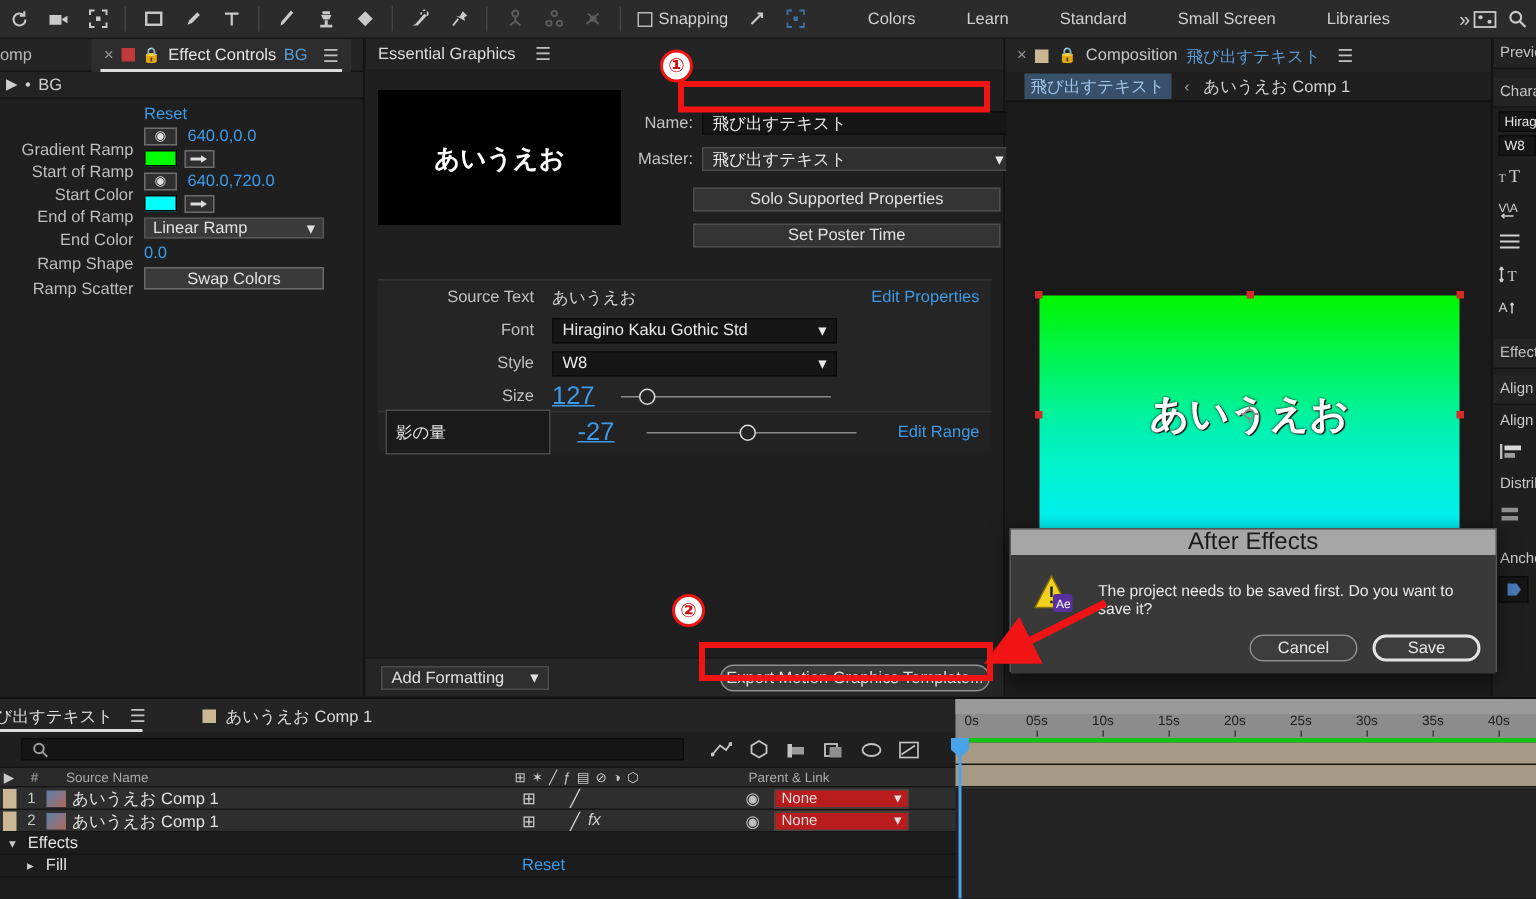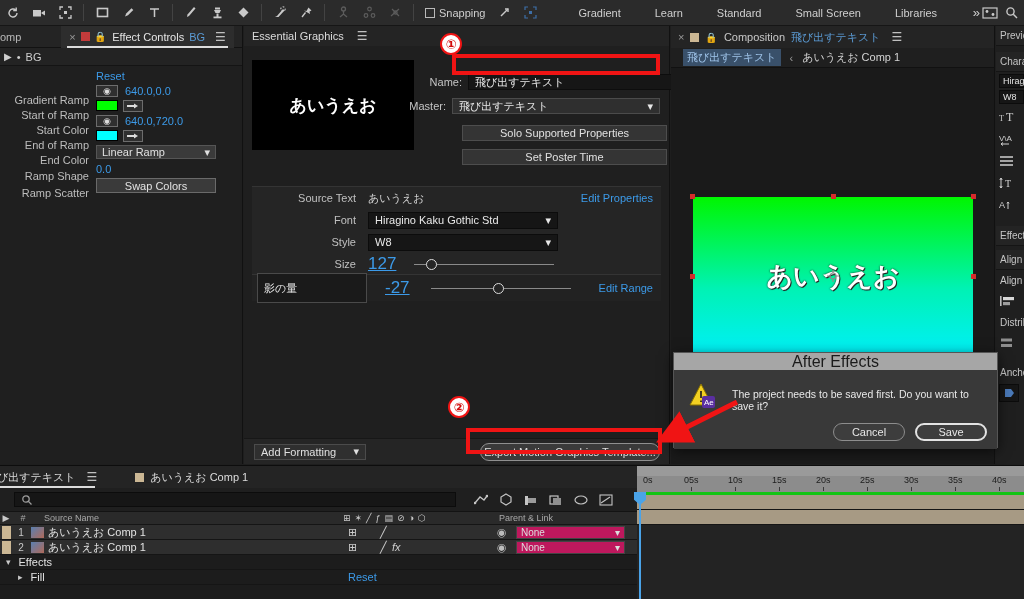--- a/index.html
+++ b/index.html
@@ -174,21 +174,21 @@
              justify-content:center; color:#c4c4c4; font-size:12px; }
   .colhdr { height:13px; background:#2a2a2a; display:flex; align-items:center;
             font-size:9px; color:#a9a9a9; border-bottom:1px solid #151515; }
   .lrow { height:15px; display:flex; align-items:center; font-size:11px;
           border-bottom:1px solid #151515; color:#e2e2e2; }
   .lrow.sel { background:#2e2e2e; }
   .lcolor { width:9px; height:13px; background:#cbb794; margin-left:2px; }
   .lnum { width:20px; text-align:center; color:#c9c9c9; font-size:10px; }
   .lthumb { width:13px; height:11px; background:linear-gradient(135deg,#5a7fb0,#b06a5a);
             margin-right:4px; }
-  .parentsel { width:109px; height:13px; background:#be185d; border:1px solid #444;
+  .parentsel { width:90px; height:13px; background:#b91c1c; border:1px solid #444;
                display:flex; align-items:center; justify-content:space-between;
                padding:0 4px; font-size:10px; color:#ddd; }
   .ruler { position:absolute; left:637px; top:0; right:0; height:26px; background:#8c8c8c; }
   .rulernum { position:absolute; top:9px; font-size:9px; color:#1c1c1c; }
   .rtick { position:absolute; top:21px; width:1px; height:4px; background:#3a3a3a; }
   .tlgrid { position:absolute; left:637px; right:0; top:26px; bottom:0; background:#232323; }
   .tbar { position:absolute; left:0; right:0; height:15px; background:#a79a84;
           border-bottom:1px solid #151515; }
   .greenbar { position:absolute; left:0; right:0; top:0; height:3px; background:#13c413; }
   .playhead { position:absolute; left:2px; top:0; bottom:0; width:2px; background:#4aa3e8; }
@@ -313,21 +313,21 @@
     <div class="tool">
       <svg width="13" height="13" viewBox="0 0 13 13">
           <g stroke="#3d6fa8" stroke-width="1.2" fill="none">
             <path d="M1 4V1h3M9 1h3v3M12 9v3H9M4 12H1V9"></path>
           </g>
           <rect x="5" y="5" width="3" height="3" fill="#3d6fa8"></rect>
         </svg>
     </div>
 
     <div class="wsbar">
-      <div class="ws">Gradient</div>
+      <div class="ws">Colors</div>
       <div class="ws">Learn</div>
       <div class="ws">Standard</div>
       <div class="ws">Small Screen</div>
       <div class="ws">Libraries</div>
     </div>
     <div style="position:absolute;right:44px;font-size:13px;color:#cfcfcf;">»</div>
     <div class="tr-icon" style="position:absolute;right:22px;">
       <svg width="16" height="12" viewBox="0 0 16 12">
           <rect x="1" y="1" width="14" height="10" fill="none" stroke="#c9c9c9" stroke-width="1.2"></rect>
           <circle cx="5" cy="4.5" r="1.4" fill="#c9c9c9"></circle>
@@ -427,21 +427,21 @@
         <span>あいうえお</span>
       </div>
 
       <div class="formrow" style="left:172px; top:28px;">
         <span class="flbl">Name:</span>
         <span class="finput">
           <span>飛び出すテキスト</span>
         </span>
       </div>
 
-      <div class="formrow" style="left:156px; top:52px;">
+      <div class="formrow" style="left:172px; top:52px;">
         <span class="flbl">Master:</span>
         <span class="fselect">
           <span>飛び出すテキスト</span>
           <span>▾</span>
         </span>
       </div>
 
       <div class="formrow" style="left:218px; top:79px;">
         <span class="egbtn">Solo Supported Properties</span>
       </div>

